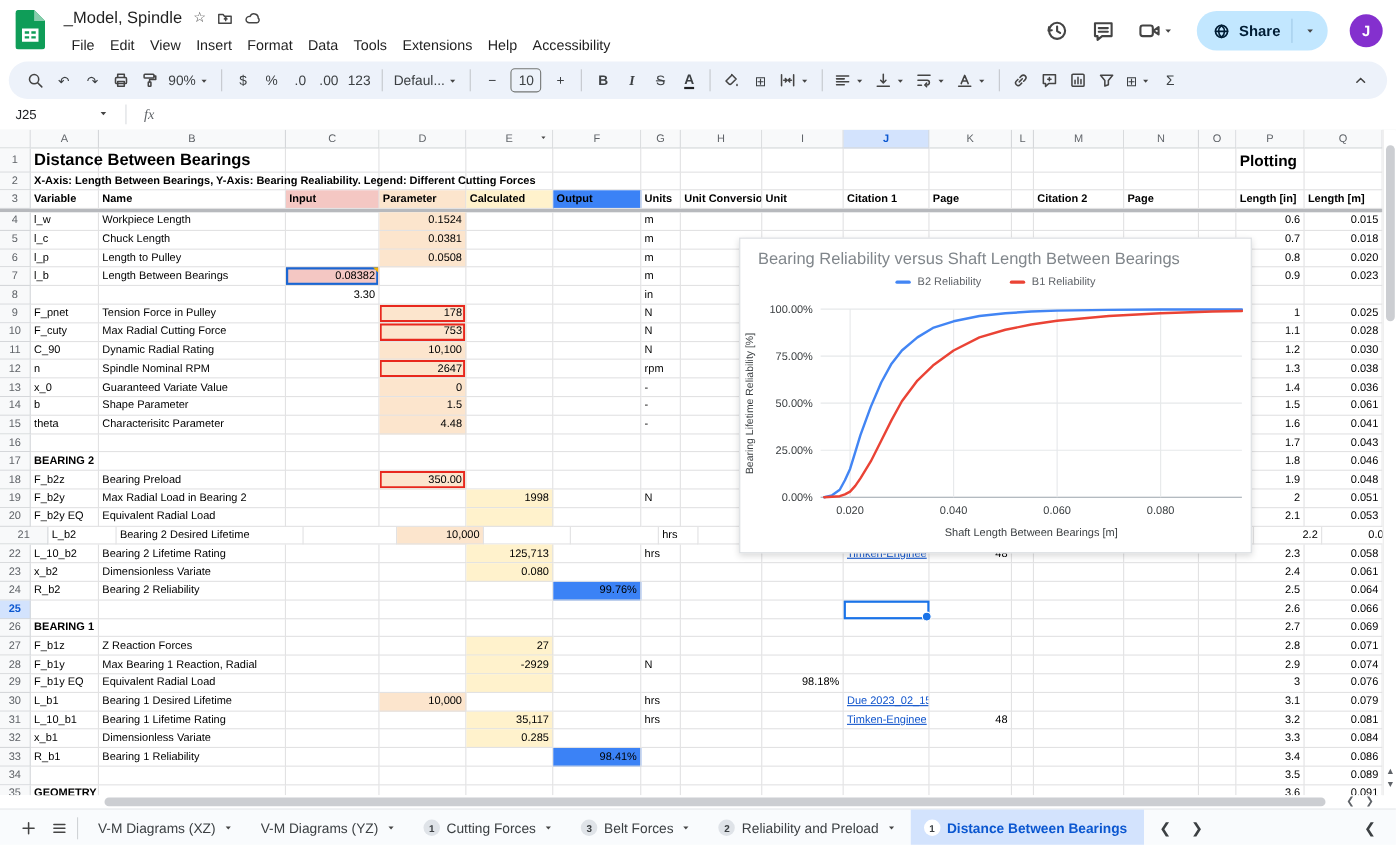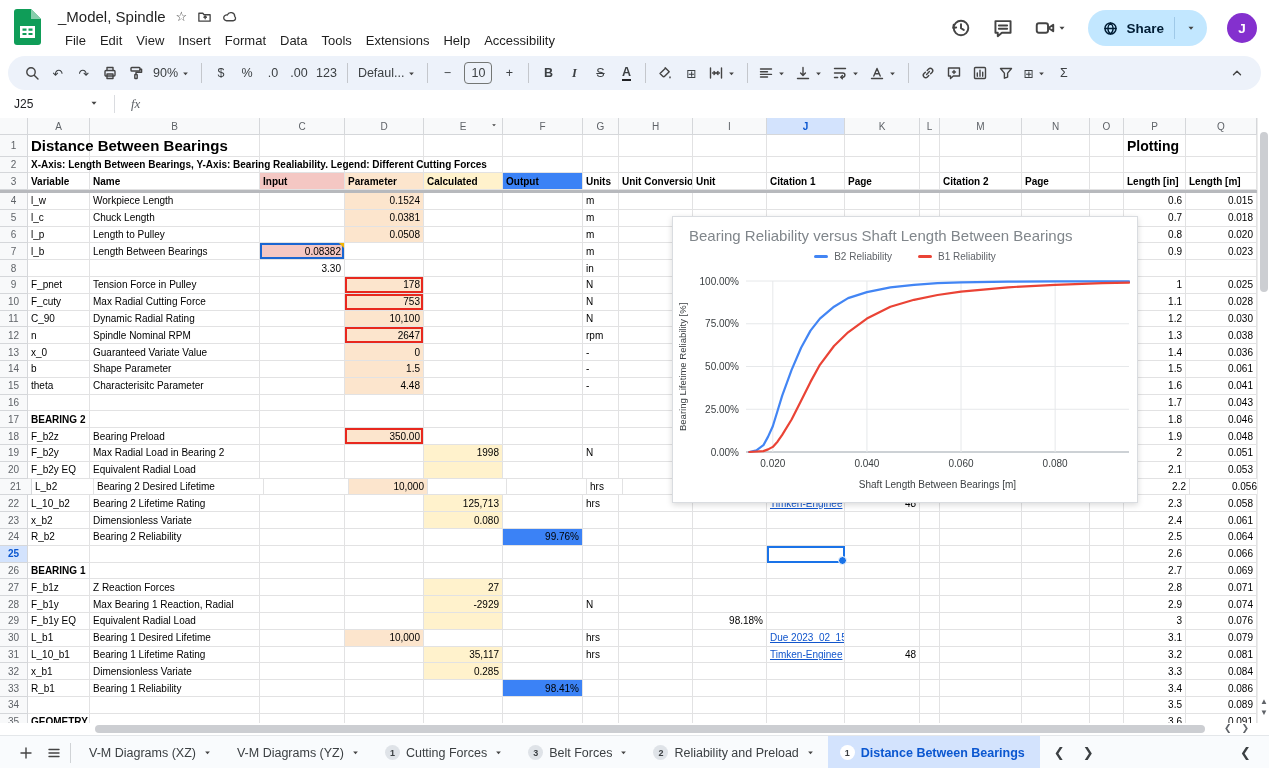--- a/index.html
+++ b/index.html
@@ -1013,21 +1013,21 @@
       <div class="cell" style="width: 68px;"></div>
       <div class="cell" style="width: 34px;"></div>
       <div class="cell r" style="width: 62px;">
         <span style="white-space: nowrap;">2.1</span>
       </div>
       <div class="cell r" style="width: 71px;">
         <span style="white-space: nowrap;">0.053</span>
       </div>
     </div>
     <div class="grow" style="height: 16.8px;">
-      <div class="hcell" style="width: 32px;">21</div>
+      <div class="hcell" style="width: 44px;">21</div>
       <div class="cell" style="width: 62px;">
         <span style="white-space: nowrap;">L_b2</span>
       </div>
       <div class="cell" style="width: 170px;">
         <span style="white-space: nowrap;">Bearing 2 Desired Lifetime</span>
       </div>
       <div class="cell" style="width: 85px;"></div>
       <div class="cell bg-p r" style="width: 79px;">
         <span style="white-space: nowrap;">10,000</span>
       </div>

